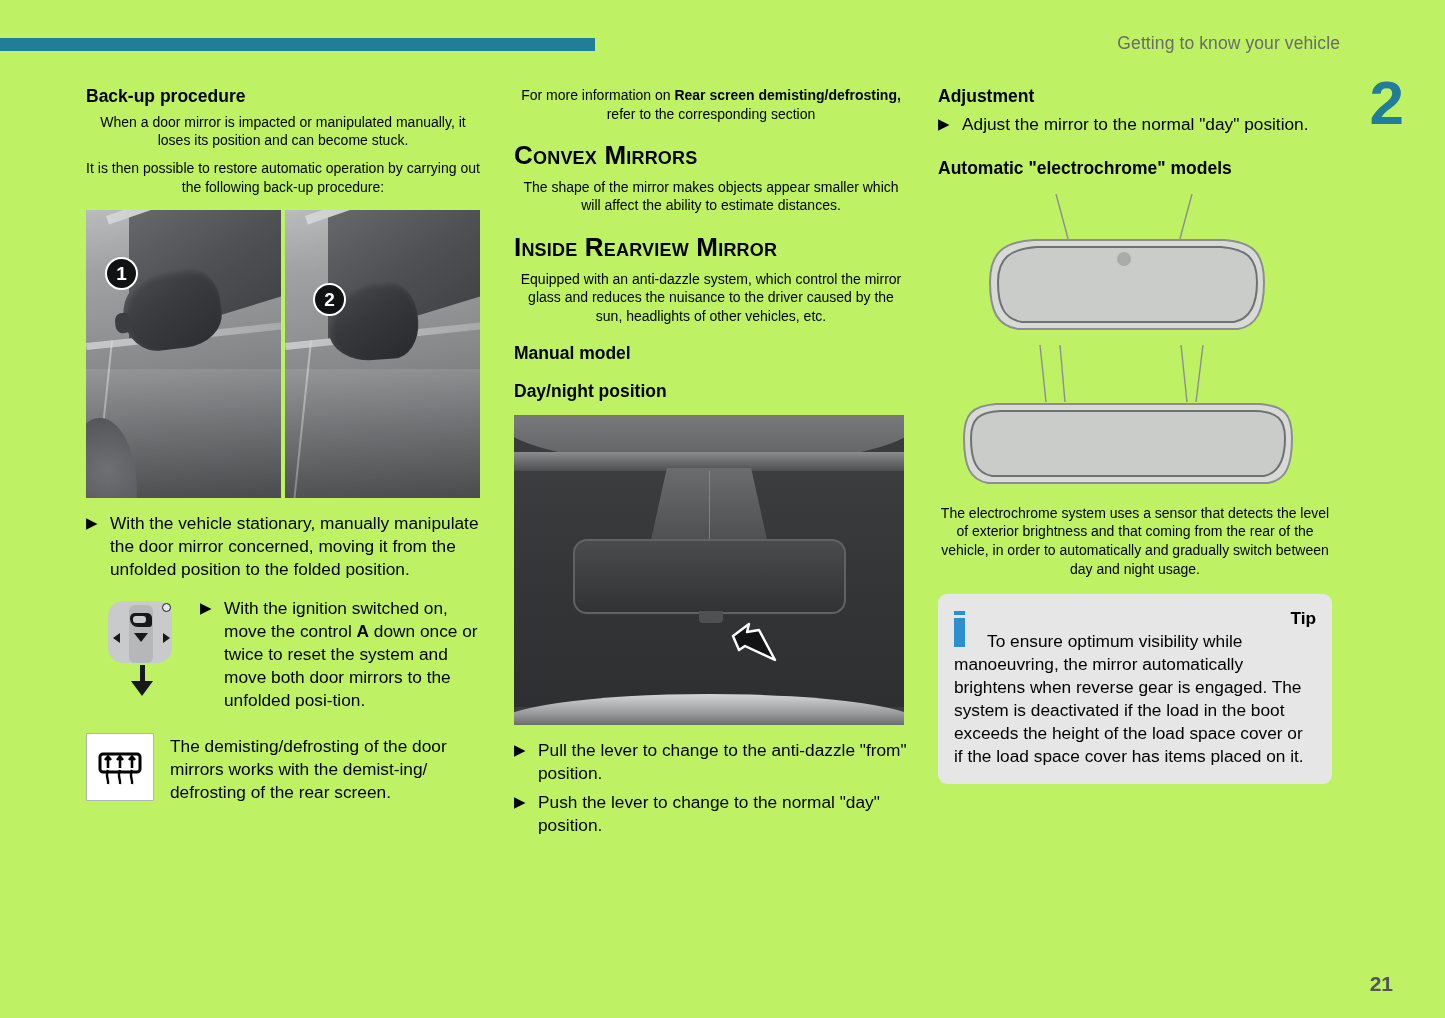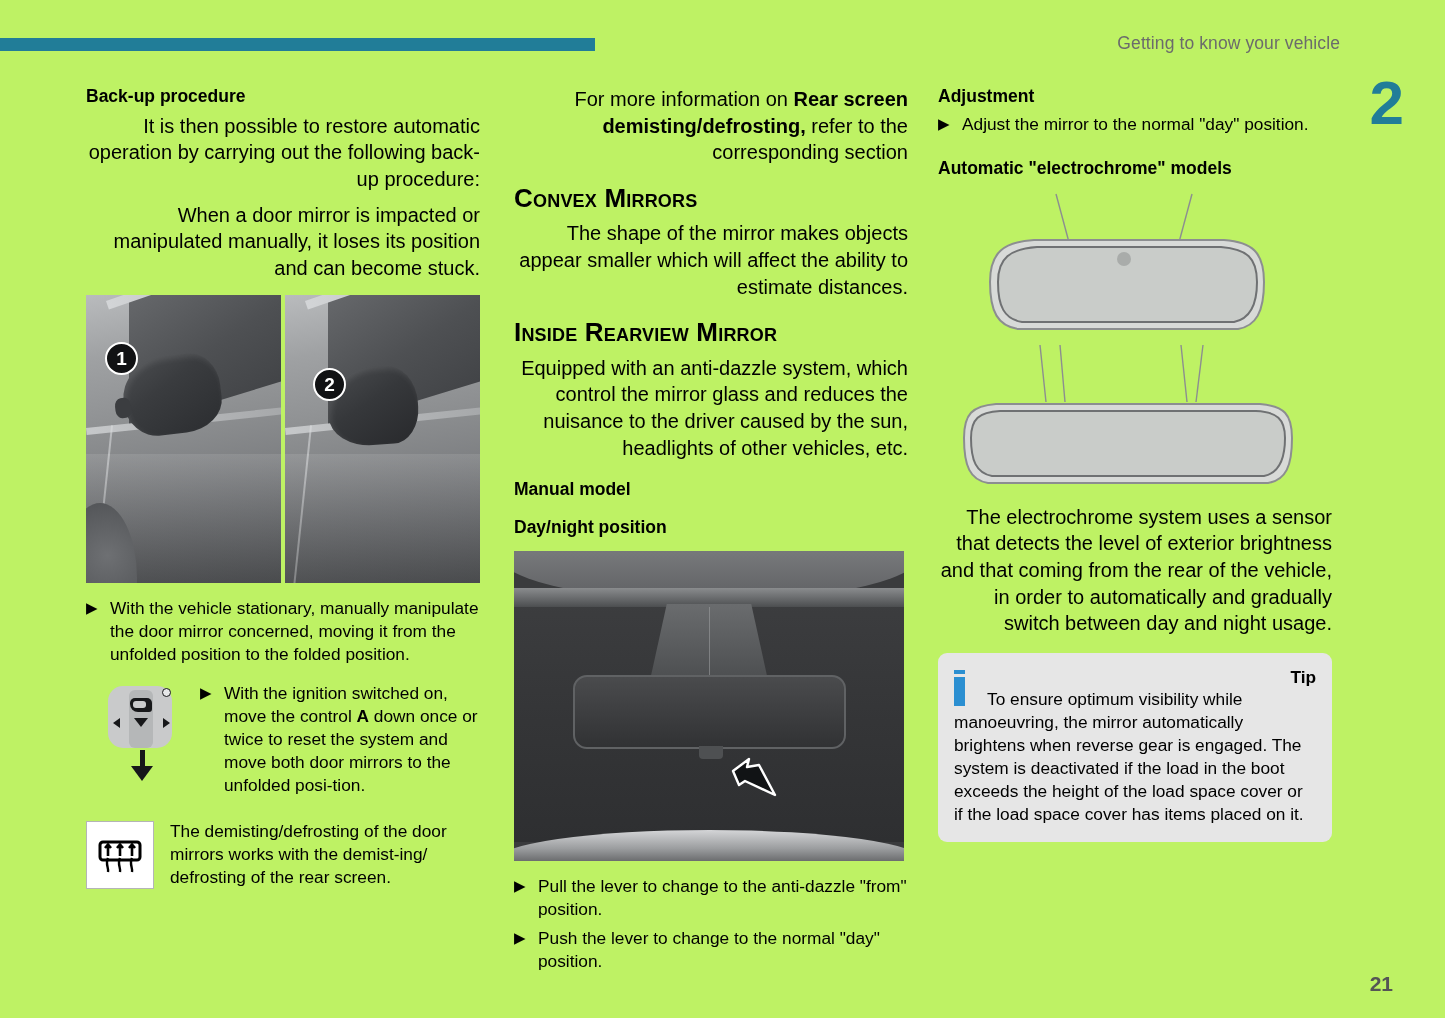--- a/index.html
+++ b/index.html
@@ -74,24 +74,24 @@
   }
   h2.chapter-head {
     font-size: 26px;
     font-weight: bold;
     margin: 18px 0 8px 0;
     line-height: 1.1;
     font-variant: small-caps;
     letter-spacing: 0.2px;
   }
   p.body {
-    font-size: 20px;
+    font-size: 14px;
     line-height: 1.33;
     margin: 0 0 9px 0;
-    text-align: right;
+    text-align: center;
   }
 
   .bullet-row {
     display: flex;
     align-items: flex-start;
     margin: 0 0 6px 0;
     font-size: 17.3px;
     line-height: 1.33;
   }
   .bullet-arrow {
@@ -306,21 +306,21 @@
     left: 45px; top: 84px;
     width: 0; height: 0;
     border-left: 11px solid transparent;
     border-right: 11px solid transparent;
     border-top: 15px solid #17181a;
   }
 
   
   .demist-block {
     display: flex;
-    align-items: flex-end;
+    align-items: center;
     margin-top: 12px;
   }
   .demist-icon {
     flex: 0 0 auto;
     width: 68px;
     height: 68px;
     border: 1px solid #b4b5b6;
     background: #ffffff;
     margin-right: 16px;
     position: relative;
@@ -473,22 +473,22 @@
 
   <div class="header-bar"></div>
   <div class="header-title">Getting to know your vehicle</div>
   <div class="chapter-number">2</div>
   <div class="page-number">21</div>
 
   <div class="col col-left">
 
     <h3 class="sub">Back-up procedure</h3>
 
+    <p class="body">When a door mirror is impacted or manipulated manually, it loses its position and can become stuck.</p>
     <p class="body">It is then possible to restore automatic operation by carrying out the following back-up procedure:</p>
-    <p class="body">When a door mirror is impacted or manipulated manually, it loses its position and can become stuck.</p>
 
     <div class="car-figure">
 
       <div class="car-pane">
         <div class="glass"></div>
         <div class="roofline"></div>
         <div class="beltline"></div>
         <div class="doorline"></div>
         <div class="bodyshade"></div>
         <div class="wheelarch"></div>

